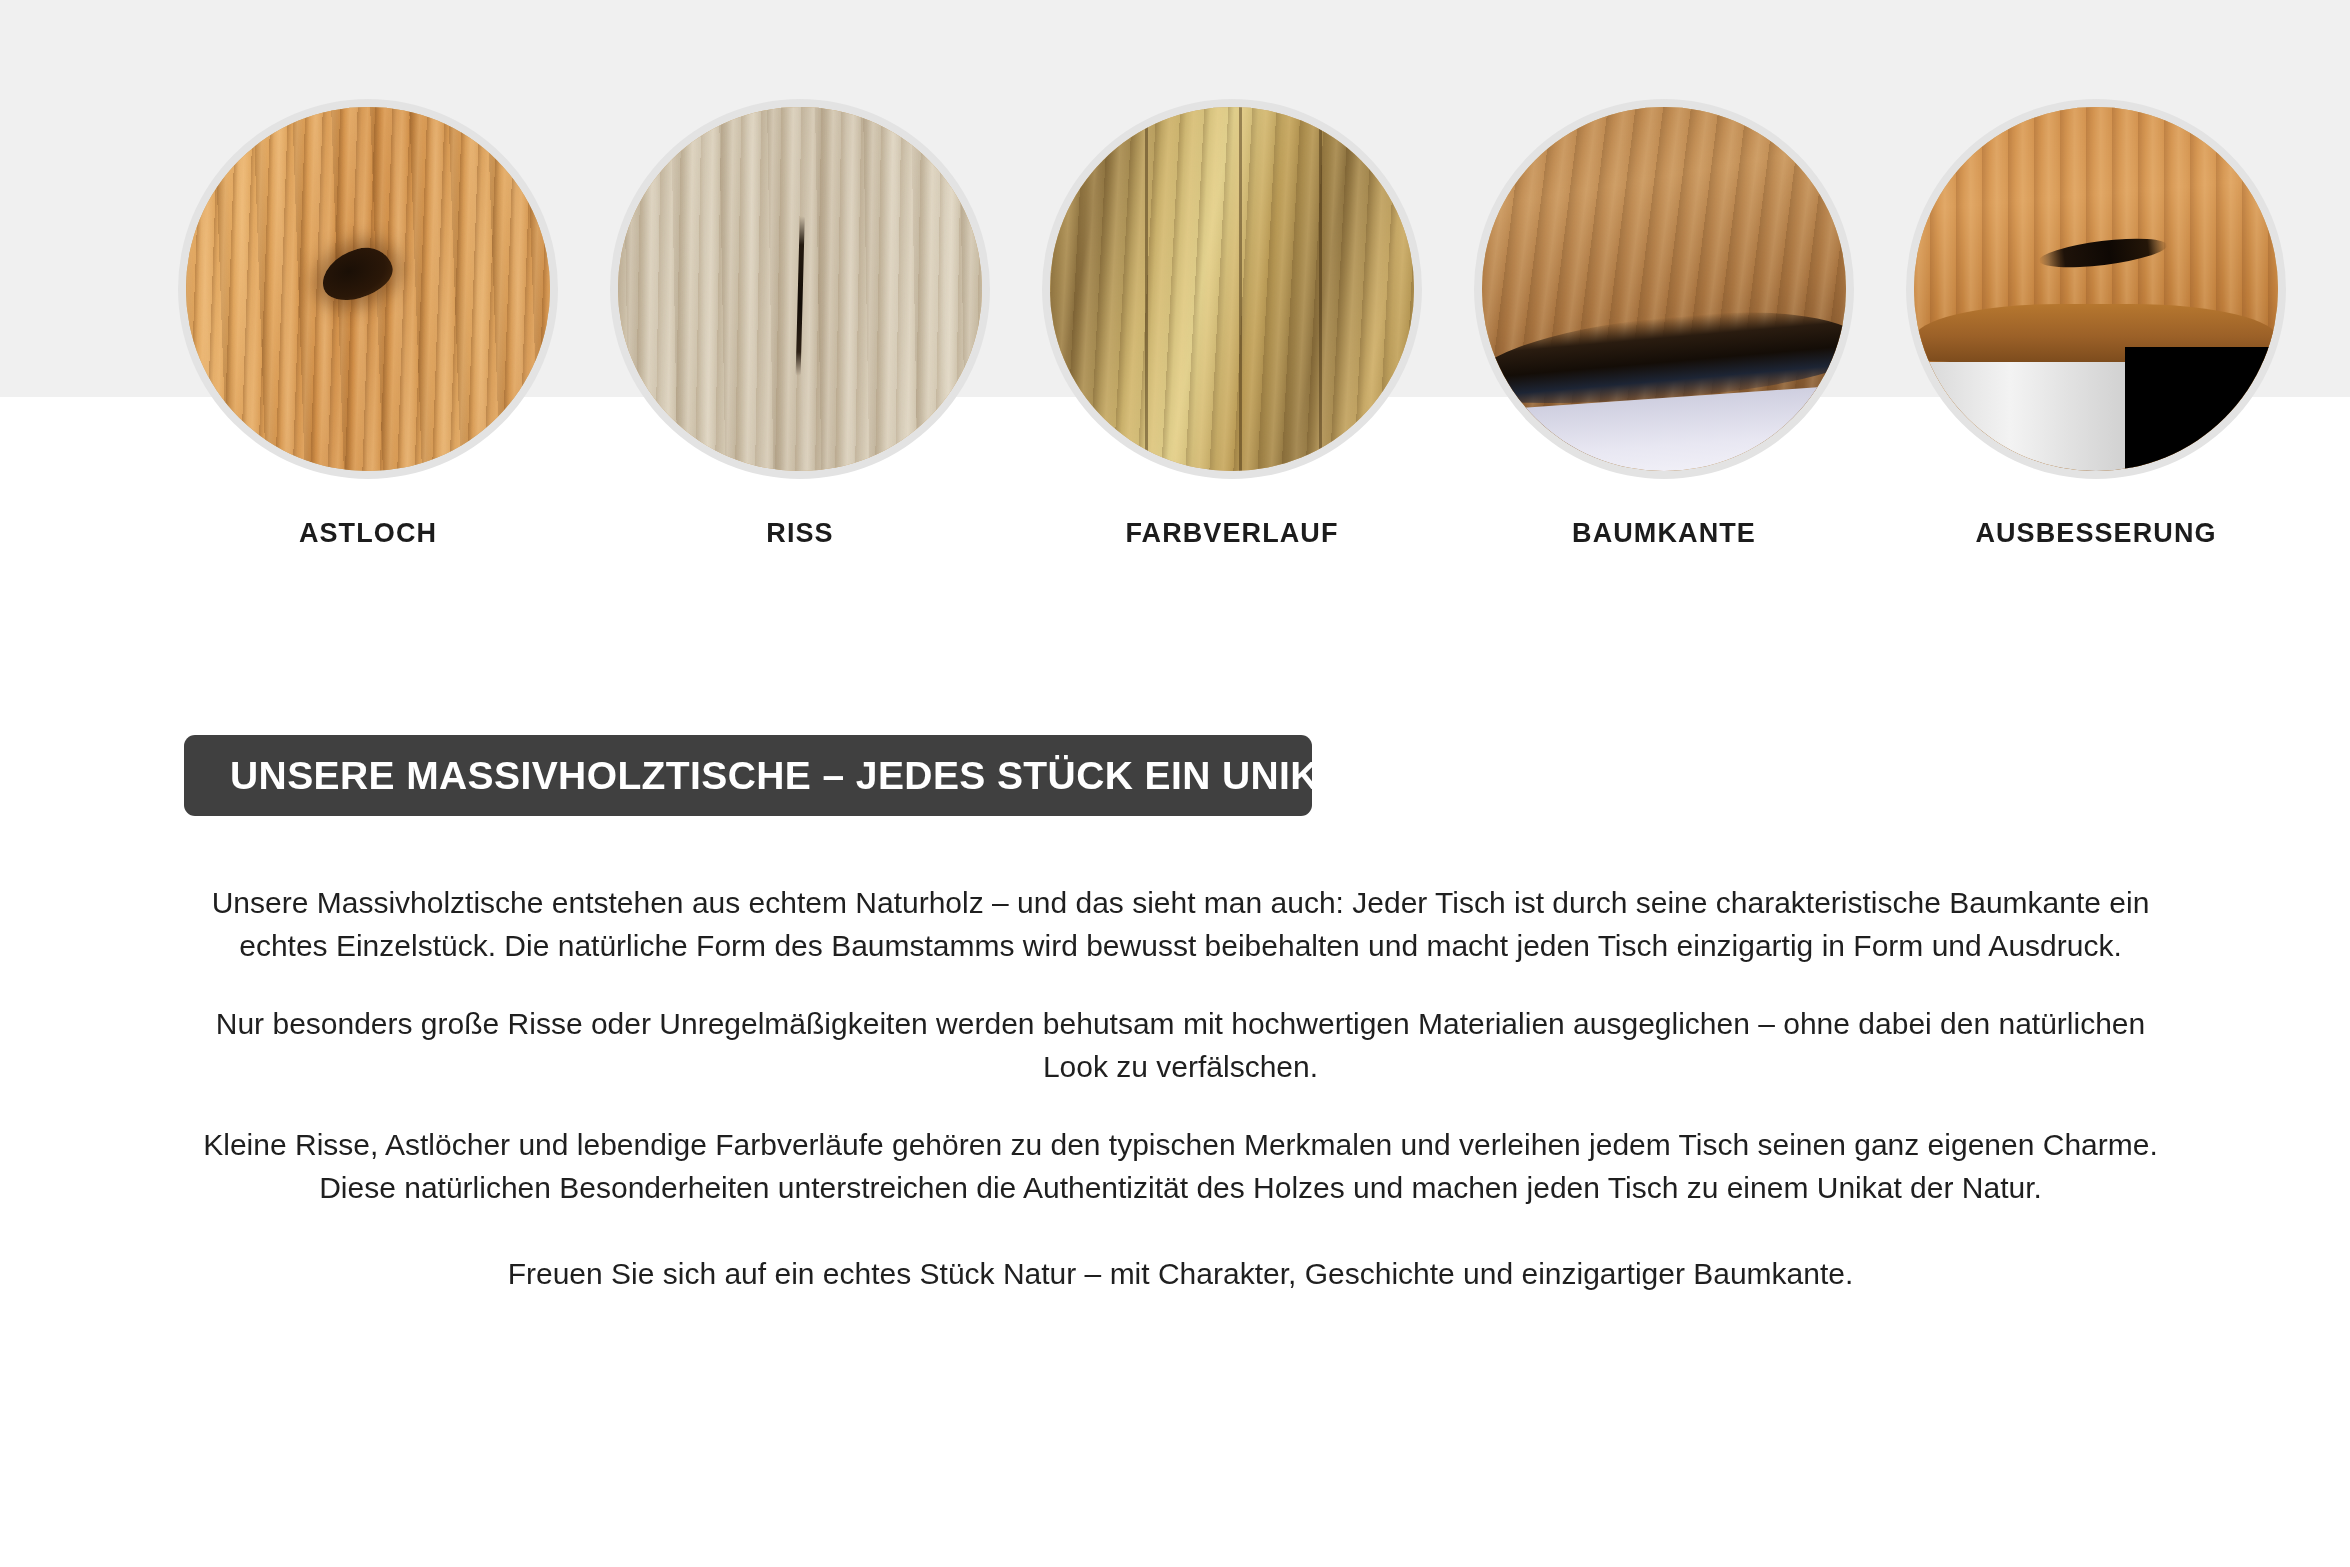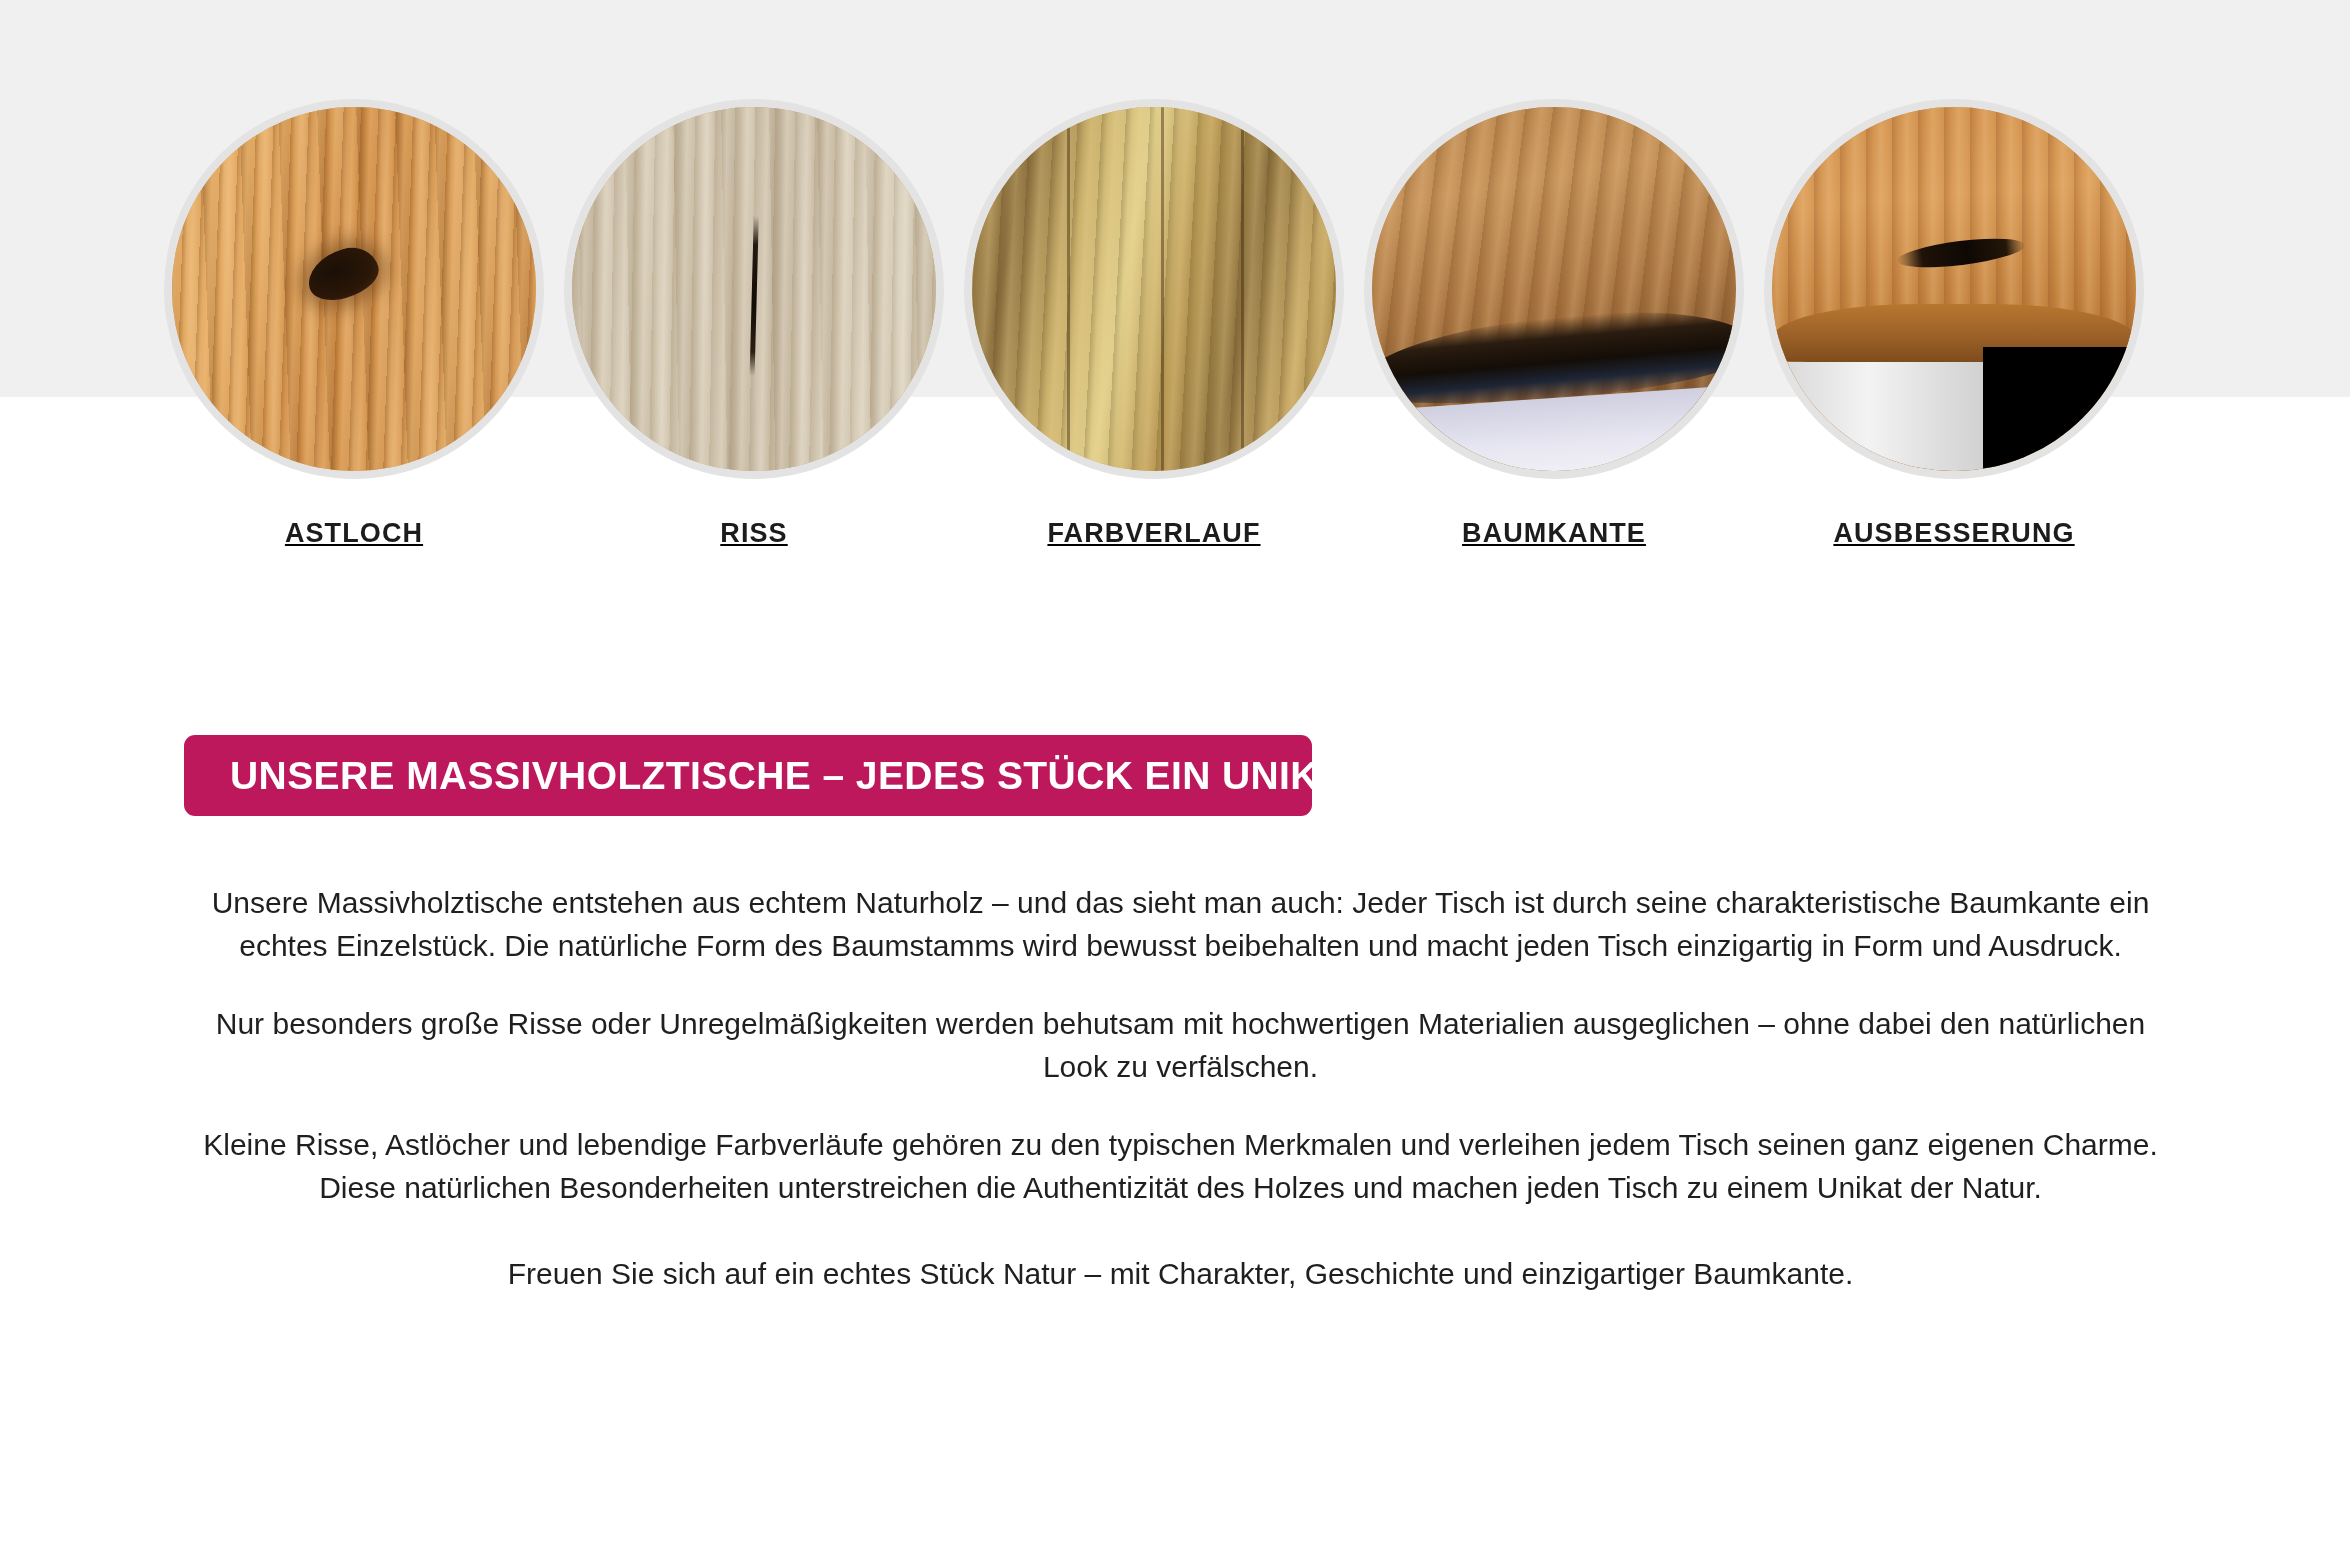--- a/index.html
+++ b/index.html
@@ -25,26 +25,25 @@
     left: 0;
     top: 0;
     width: 2351px;
     height: 397px;
     background: #f0f0f0;
   }
 
   
   .features {
     position: absolute;
-    left: 164px;
+    left: 178px;
     top: 99px;
     width: 2020px;
     display: flex;
-    gap: 20px;
-    text-decoration: underline;
+    gap: 52px;
   }
 
   .feature {
     width: 380px;
     display: flex;
     flex-direction: column;
     align-items: center;
   }
 
   .circle-wrap {
@@ -215,21 +214,21 @@
     background: linear-gradient(90deg, #dadada 0%, #f3f3f3 40%, #cfcfcf 100%);
   }
 
   
   .heading-bar {
     position: absolute;
     left: 184px;
     top: 735px;
     width: 1128px;
     height: 81px;
-    background: #be185d;
+    background: #404040;
     display: flex;
     align-items: center;
     padding-left: 46px;
     border-radius: 11px;
   }
   .heading-bar h1 {
     color: #ffffff;
     font-size: 39px;
     font-weight: bold;
     letter-spacing: 0.4px;

